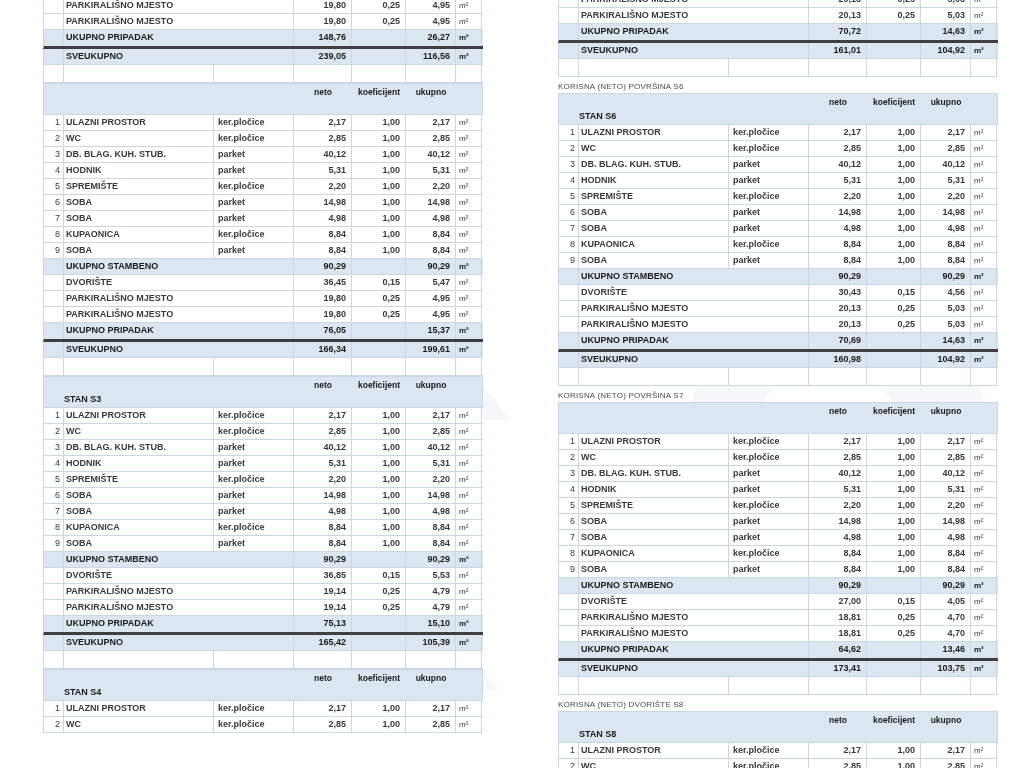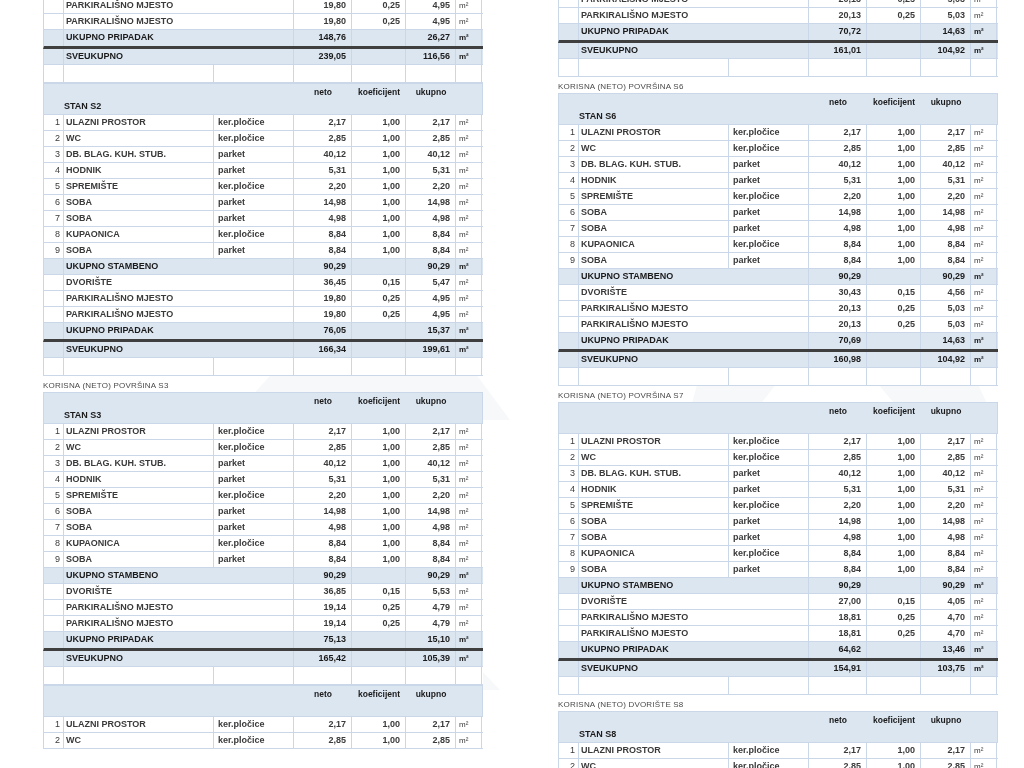--- a/index.html
+++ b/index.html
@@ -145,21 +145,20 @@
     <div class="band">
       <div class="hdr-line">
         <div></div>
         <div></div>
         <div></div>
         <div>neto</div>
         <div>koeficijent</div>
         <div>ukupno</div>
         <div></div>
       </div>
-      <div class="stan-line">STAN S2</div>
     </div>
     <div class="row">
       <div class="c-num">1</div>
       <div class="c-name">ULAZNI PROSTOR</div>
       <div class="c-mat">ker.pločice</div>
       <div class="c-neto">2,17</div>
       <div class="c-koef">1,00</div>
       <div class="c-ukup">2,17</div>
       <div class="c-unit">m²</div>
     </div>
@@ -285,21 +284,20 @@
     </div>
     <div class="row empty">
       <div class="c-num"></div>
       <div class="c-name"></div>
       <div class="c-mat"></div>
       <div class="c-neto"></div>
       <div class="c-koef"></div>
       <div class="c-ukup"></div>
       <div class="c-unit"></div>
     </div>
-    <div class="section-title">KORISNA (NETO) POVRŠINA S3</div>
     <div class="band">
       <div class="hdr-line">
         <div></div>
         <div></div>
         <div></div>
         <div>neto</div>
         <div>koeficijent</div>
         <div>ukupno</div>
         <div></div>
       </div>
@@ -446,20 +444,21 @@
     <div class="band">
       <div class="hdr-line">
         <div></div>
         <div></div>
         <div></div>
         <div>neto</div>
         <div>koeficijent</div>
         <div>ukupno</div>
         <div></div>
       </div>
+      <div class="stan-line">STAN S4</div>
     </div>
     <div class="row">
       <div class="c-num">1</div>
       <div class="c-name">ULAZNI PROSTOR</div>
       <div class="c-mat">ker.pločice</div>
       <div class="c-neto">2,17</div>
       <div class="c-koef">1,00</div>
       <div class="c-ukup">2,17</div>
       <div class="c-unit">m²</div>
     </div>
@@ -795,21 +794,21 @@
       <div class="c-num"></div>
       <div class="c-name" style="grid-column: 2 / 4;">UKUPNO PRIPADAK</div>
       <div class="c-neto">64,62</div>
       <div class="c-koef"></div>
       <div class="c-ukup">13,46</div>
       <div class="c-unit">m²</div>
     </div>
     <div class="row shaded">
       <div class="c-num"></div>
       <div class="c-name" style="grid-column: 2 / 4;">SVEUKUPNO</div>
-      <div class="c-neto">154,91</div>
+      <div class="c-neto">173,41</div>
       <div class="c-koef"></div>
       <div class="c-ukup">103,75</div>
       <div class="c-unit">m²</div>
     </div>
     <div class="row empty">
       <div class="c-num"></div>
       <div class="c-name"></div>
       <div class="c-mat"></div>
       <div class="c-neto"></div>
       <div class="c-koef"></div>

